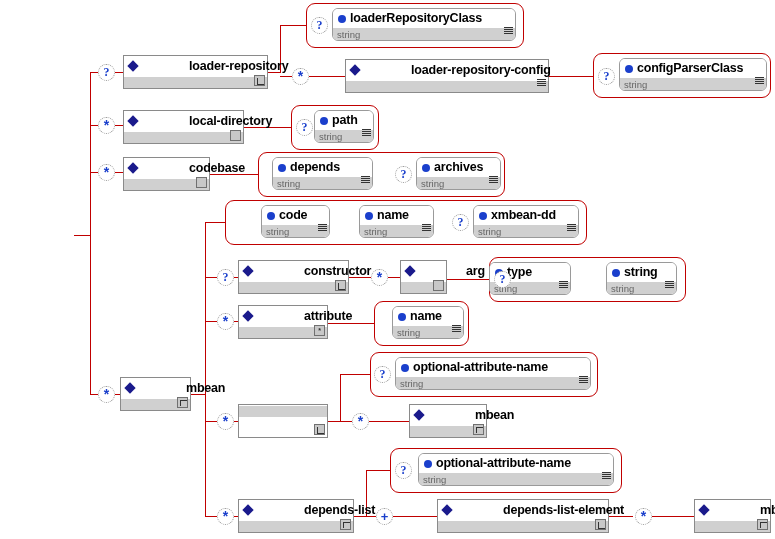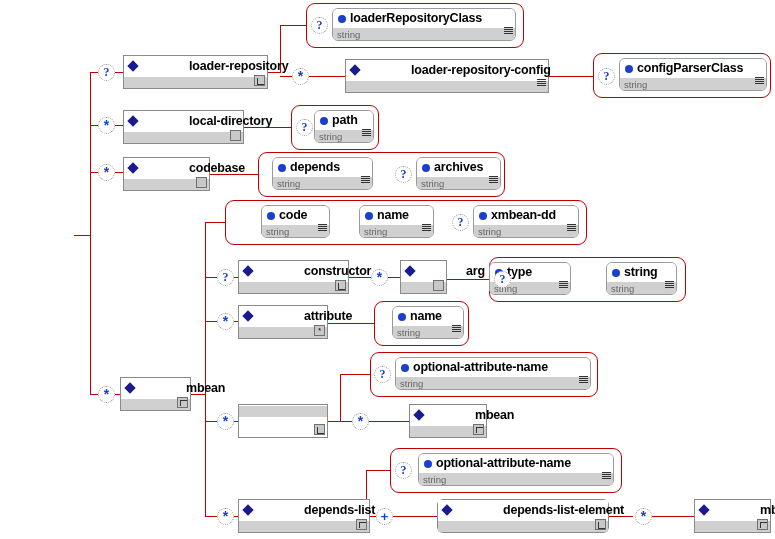--- a/index.html
+++ b/index.html
@@ -361,30 +361,30 @@
 
   <div class="el" style="left:409px;top:404px;width:78px;">
     <div class="elTop">
       <span class="dia"></span>
       <span class="nm">mbean</span>
     </div>
     <div class="elBot"></div>
     <div class="badge loop"></div>
   </div>
 
-  <div class="el" style="left:238px;top:499px;width:132px;">
+  <div class="el" style="left:238px;top:499px;width:116px;">
     <div class="elTop">
       <span class="dia"></span>
       <span class="nm">depends-list</span>
     </div>
     <div class="elBot"></div>
     <div class="badge loop"></div>
   </div>
 
-  <div class="el" style="left:437px;top:499px;width:172px;border-radius:6px;">
+  <div class="el" style="left:437px;top:499px;width:172px;">
     <div class="elTop">
       <span class="dia"></span>
       <span class="nm">depends-list-element</span>
     </div>
     <div class="elBot"></div>
     <div class="badge seq"></div>
   </div>
 
   <div class="el" style="left:694px;top:499px;width:77px;">
     <div class="elTop">

